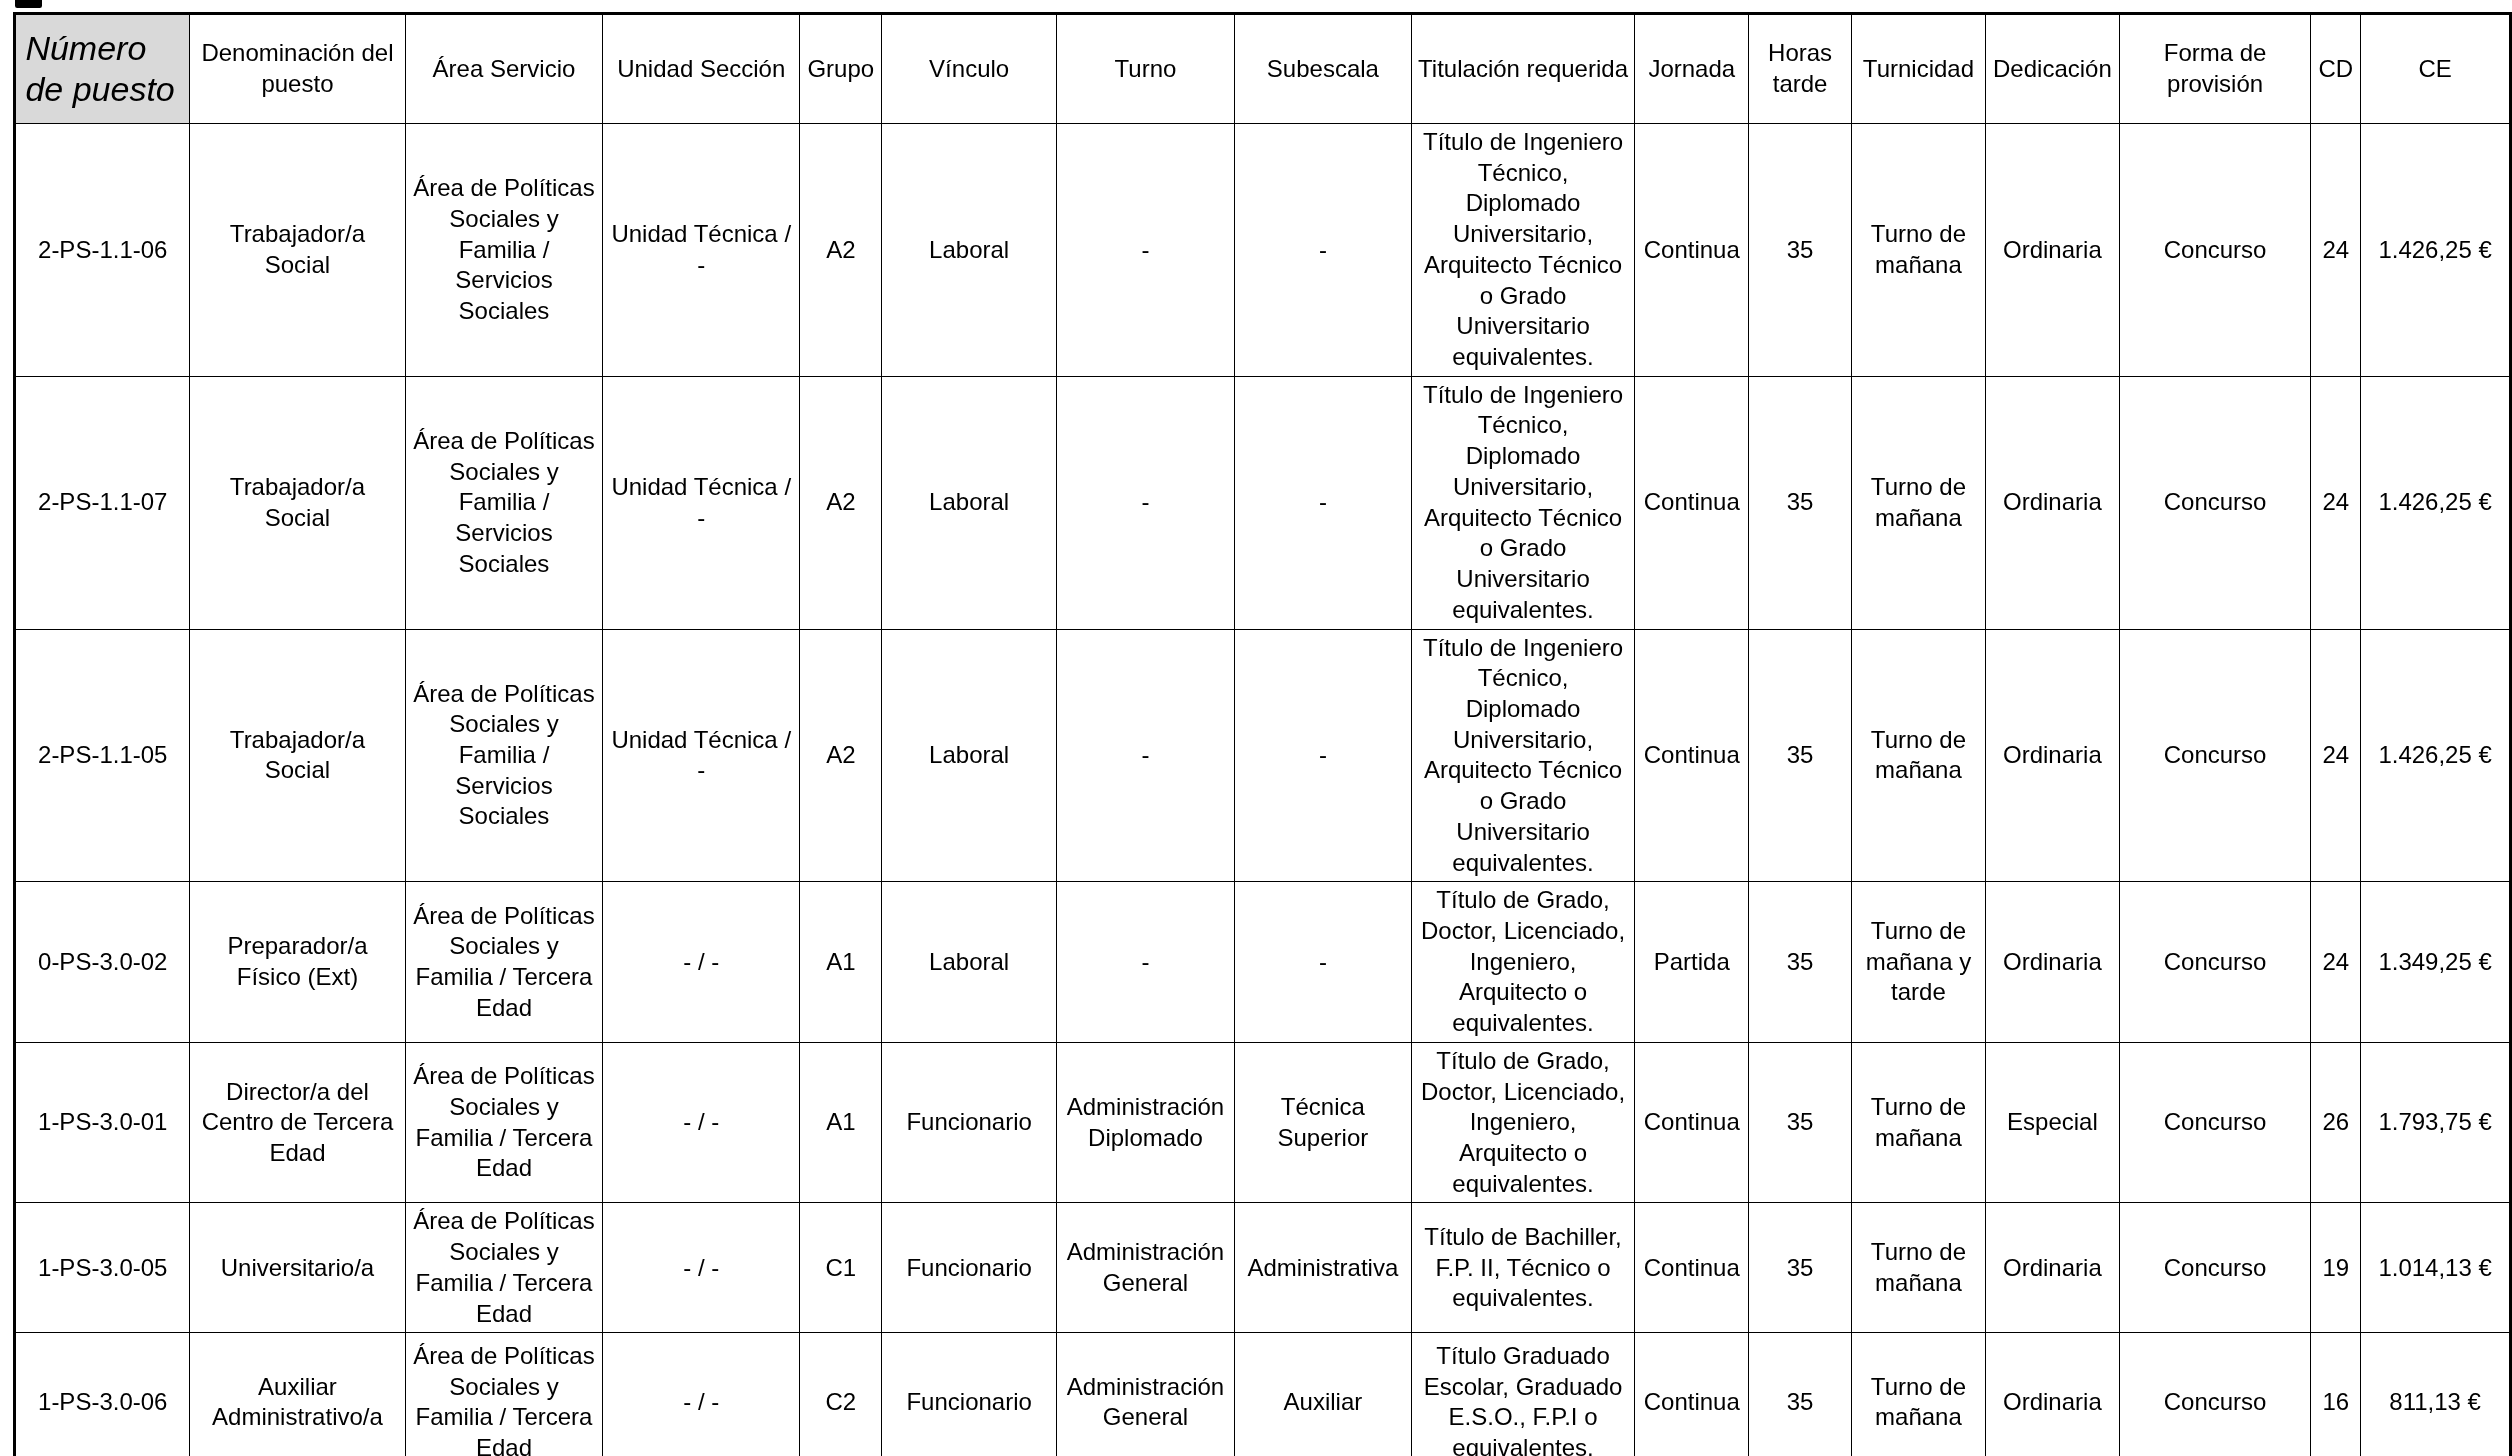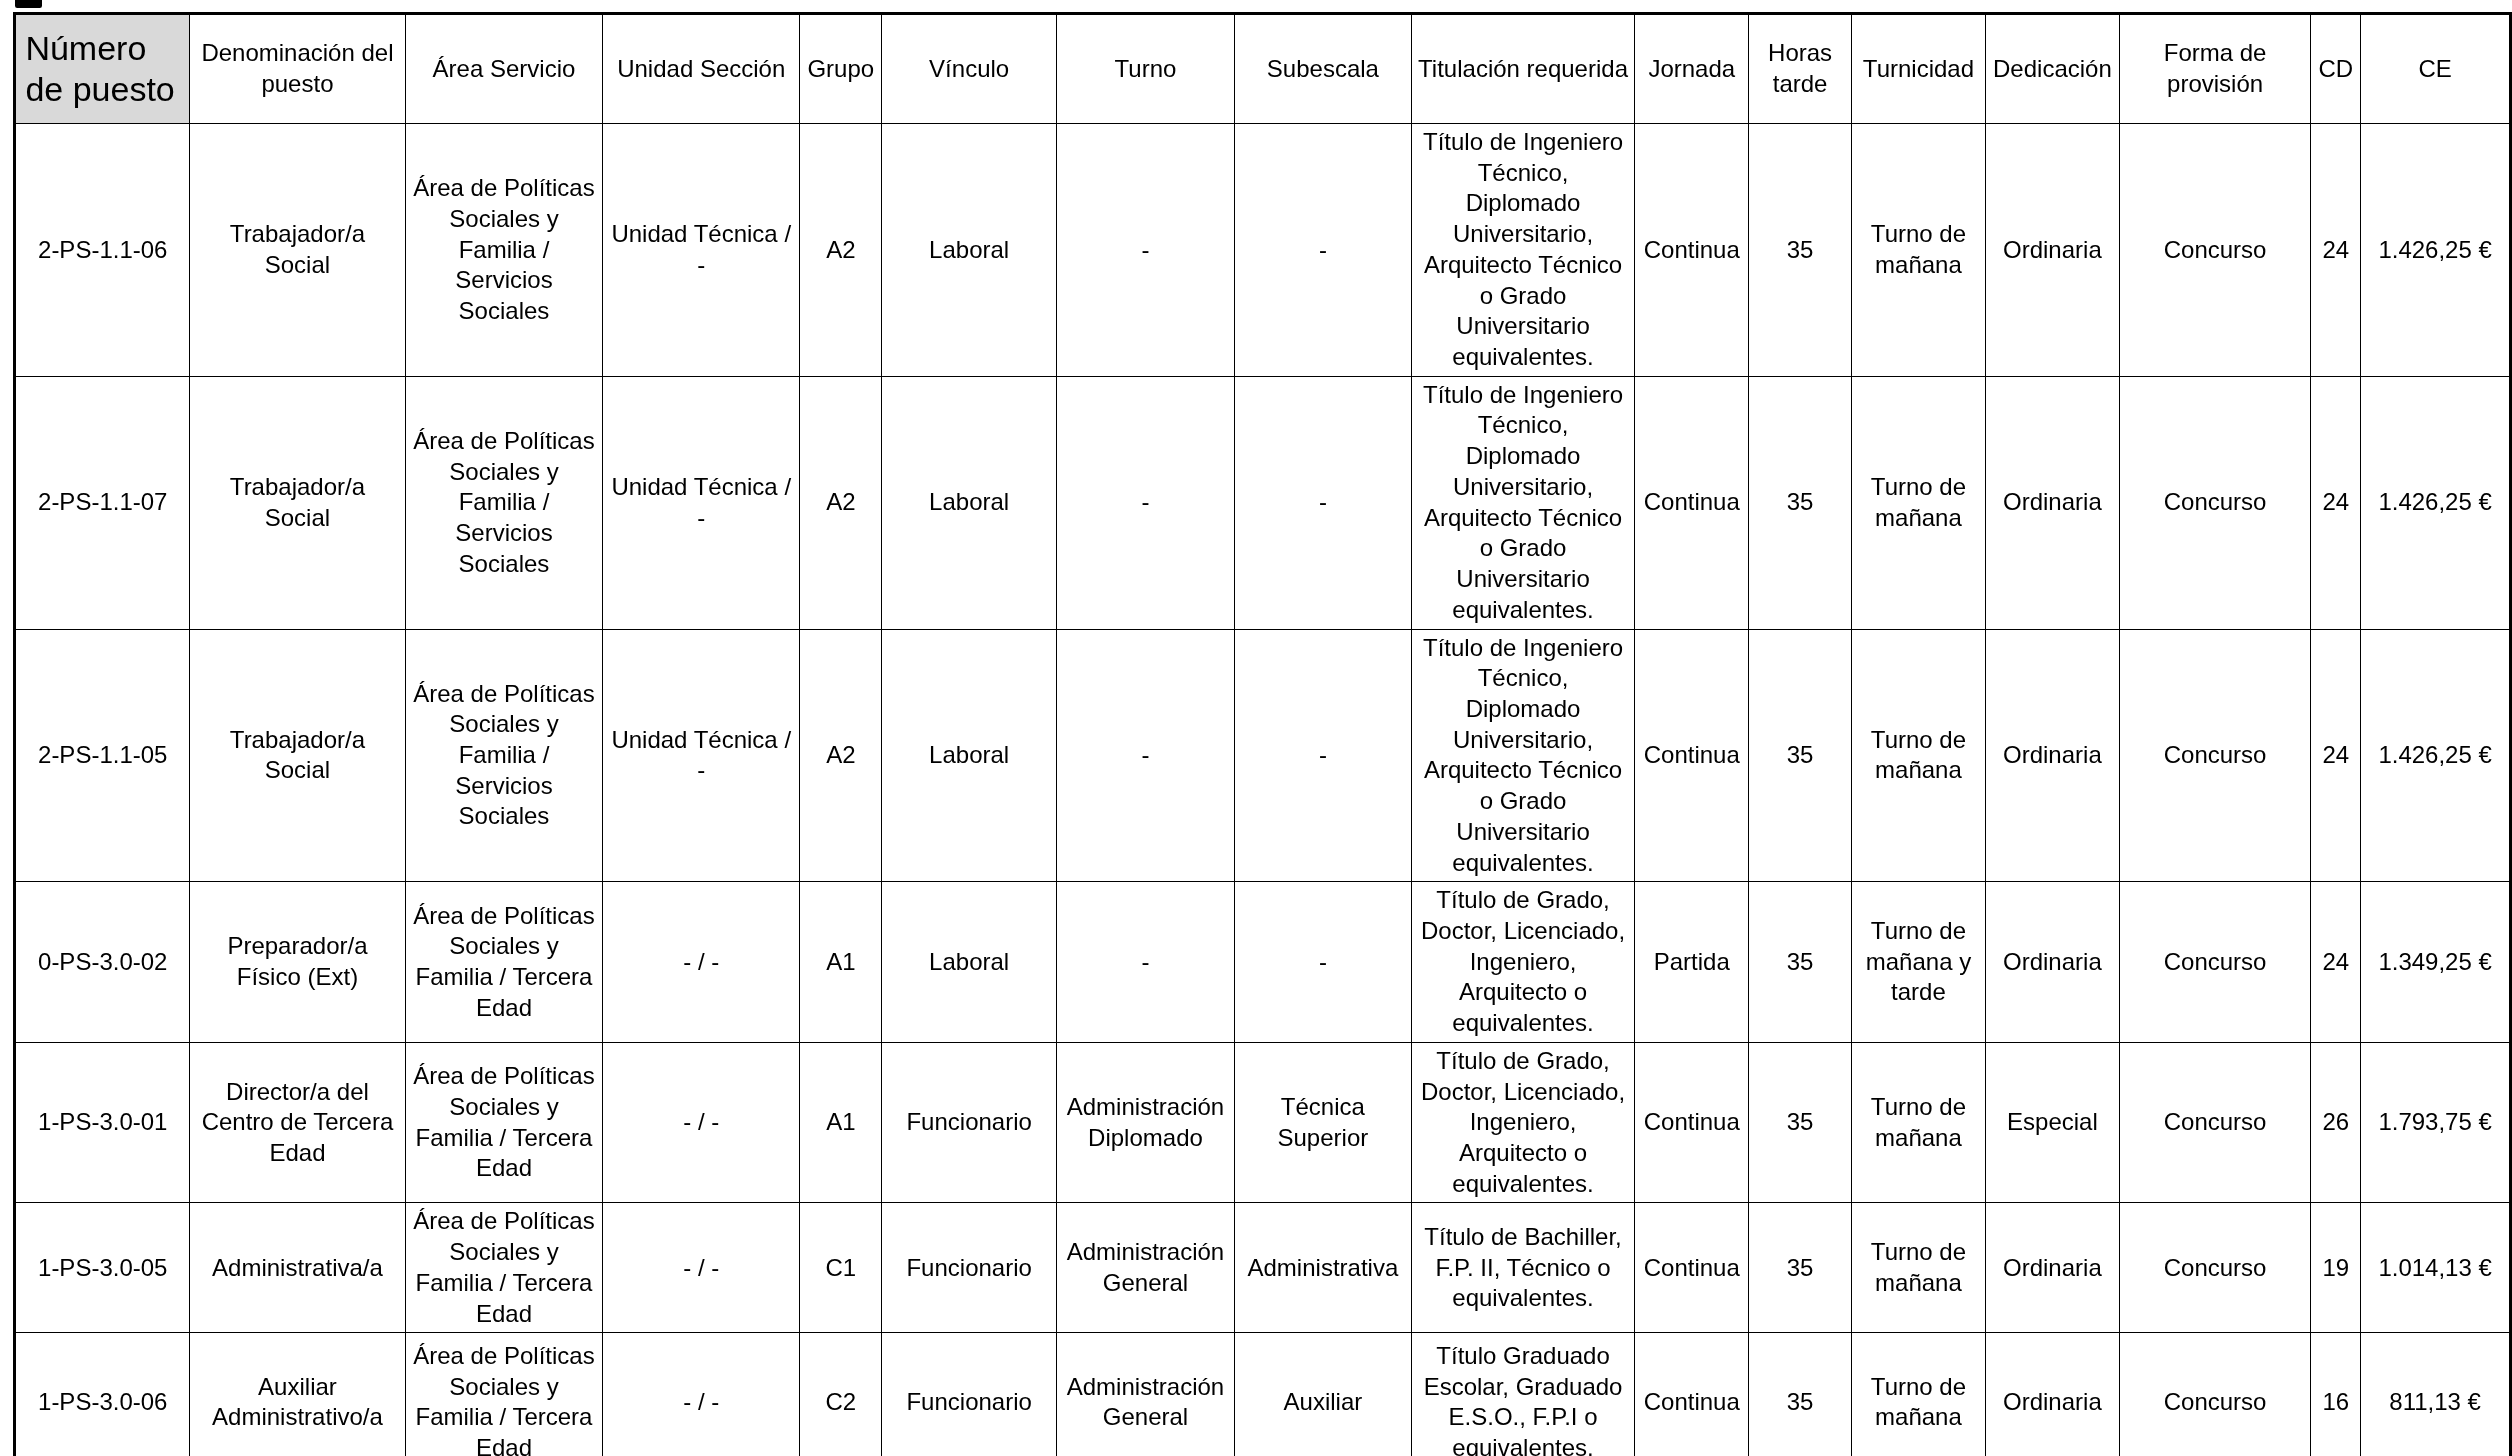--- a/index.html
+++ b/index.html
@@ -48,20 +48,21 @@
     overflow: hidden;
     background: #ffffff;
   }
   table.rpt th.corner {
     background: #d9d9d9;
     text-align: left;
     font-size: 34px;
     line-height: 1.2;
     padding-left: 9px;
     vertical-align: middle;
+    font-style: italic;
   }
 </style>
 </head>
 <body>
 
 <div class="page">
   <div class="cropped-fragment"></div>
 
   <table class="rpt">
     <colgroup>
@@ -188,21 +189,21 @@
           <td>Continua</td>
           <td>35</td>
           <td>Turno de mañana</td>
           <td>Especial</td>
           <td>Concurso</td>
           <td>26</td>
           <td>1.793,75 €</td>
         </tr>
         <tr style="height: 122px;">
           <td>1-PS-3.0-05</td>
-          <td>Administrativa/a</td>
+          <td>Universitario/a</td>
           <td>Área de Políticas Sociales y Familia / Tercera Edad</td>
           <td>- / -</td>
           <td>C1</td>
           <td>Funcionario</td>
           <td>Administración General</td>
           <td>Administrativa</td>
           <td>Título de Bachiller, F.P. II, Técnico o equivalentes.</td>
           <td>Continua</td>
           <td>35</td>
           <td>Turno de mañana</td>

